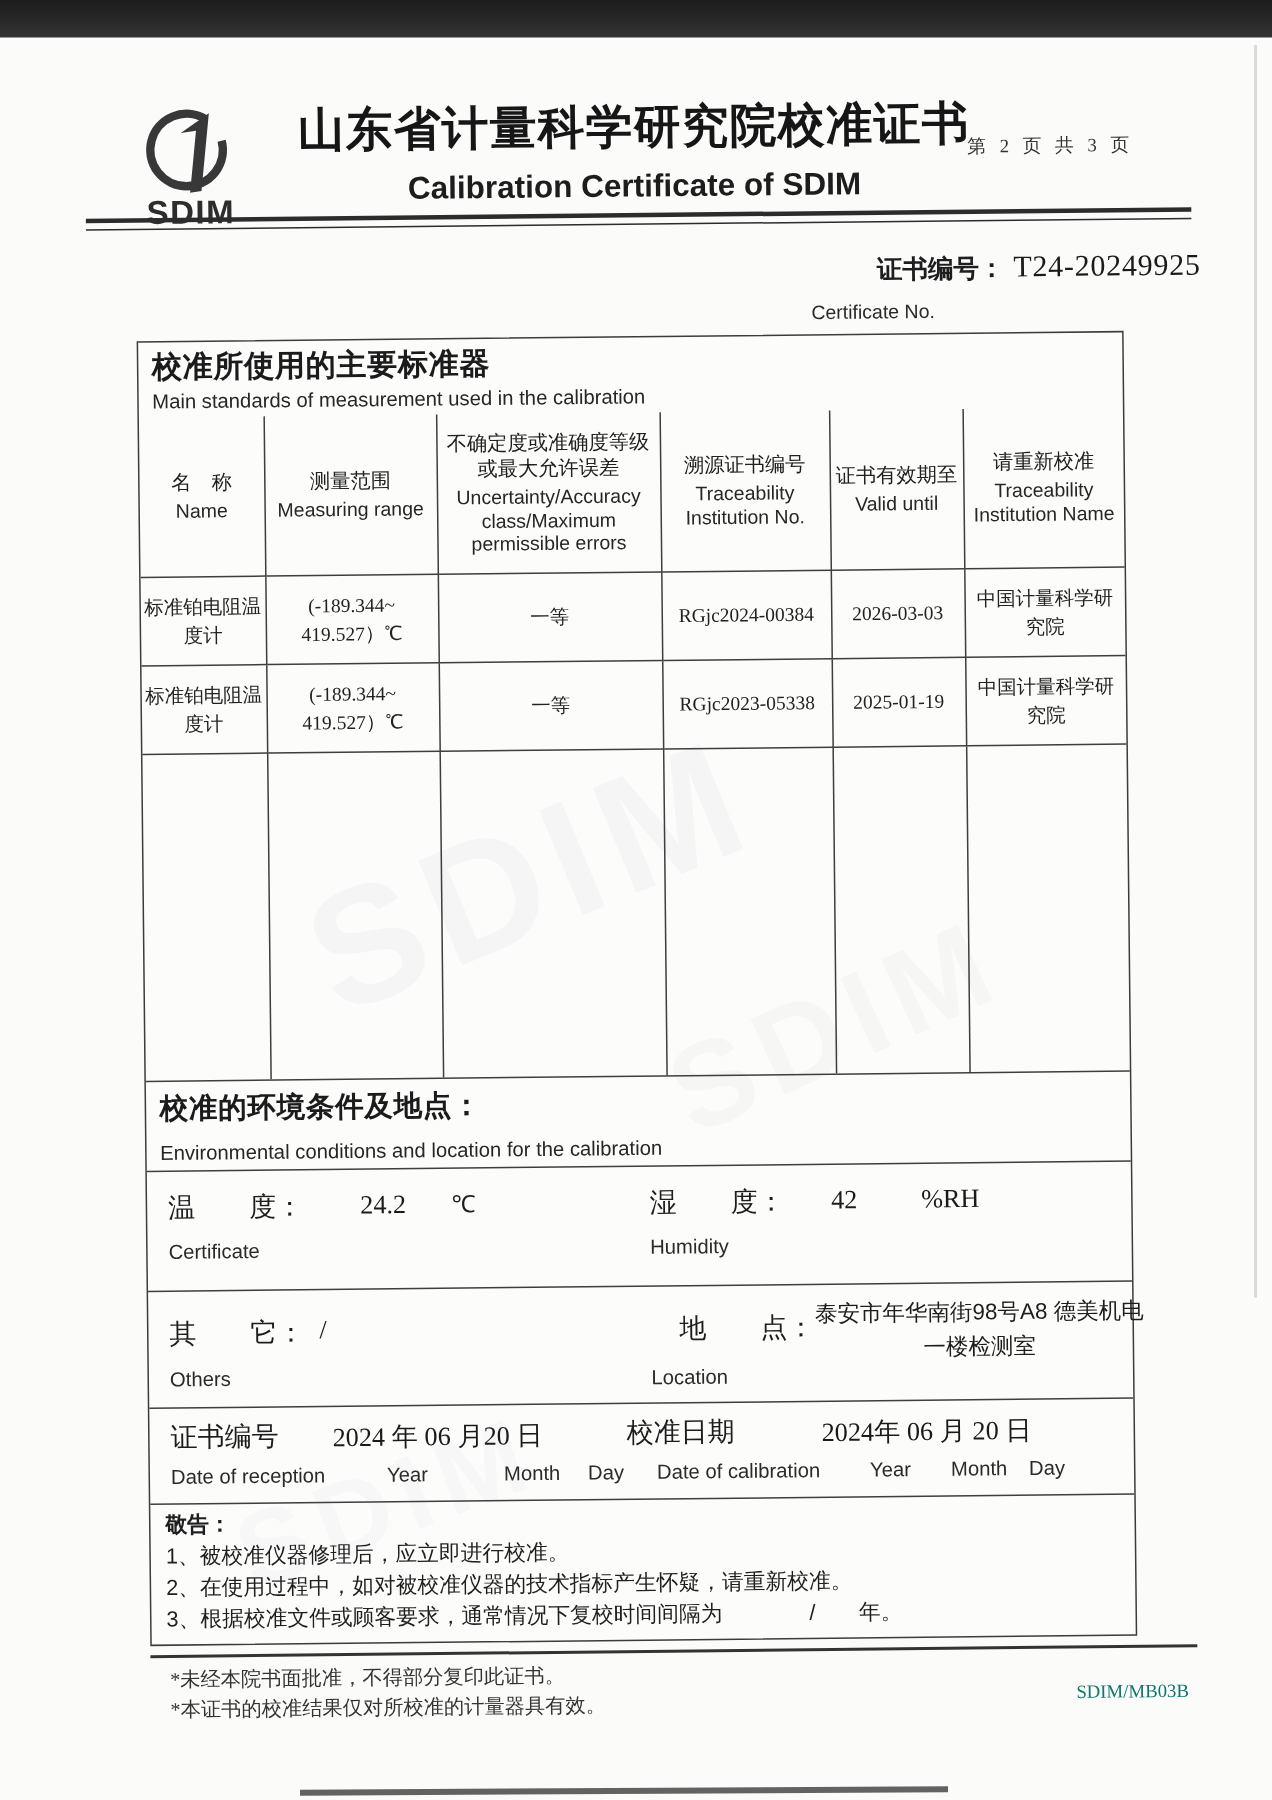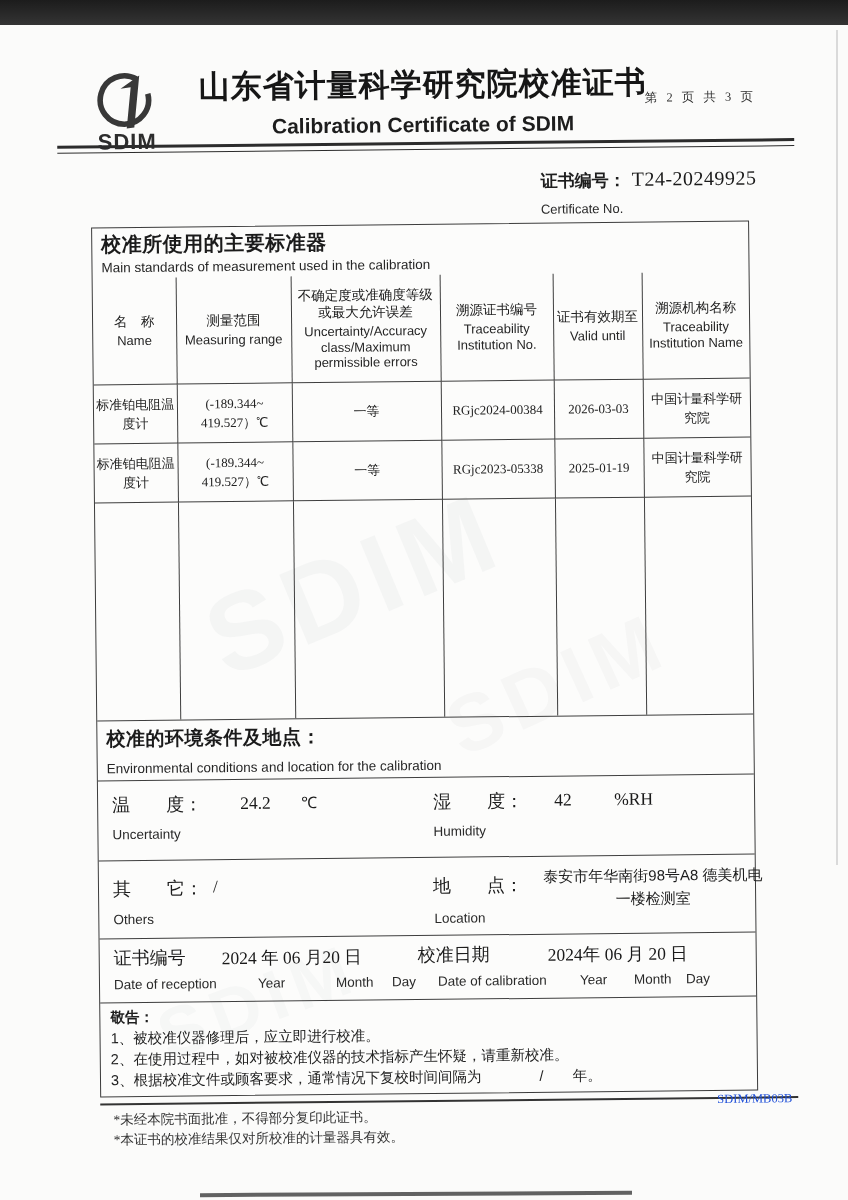--- a/index.html
+++ b/index.html
@@ -26,21 +26,21 @@
   
   .logo{position:absolute;left:92px;top:68px;width:80px;text-align:center;}
   .logo svg{display:block;margin:0 auto;}
   .logo-text{font-size:22px;font-weight:900;letter-spacing:1px;color:#2d2d2d;margin-top:-4px;}
   .titles{position:absolute;left:178px;top:64px;width:500px;text-align:center;}
   .title-zh{font-size:31px;font-weight:900;letter-spacing:1px;color:#161616;}
   .title-en{font-size:21px;font-weight:800;color:#1d1d1d;margin-top:7px;}
   .page-info{position:absolute;left:650px;top:92px;font-family:"Liberation Serif",serif;font-size:12.5px;letter-spacing:3px;color:#333;}
   .double-rule{position:absolute;left:62px;top:142px;width:737px;height:4px;border-top:3px solid #2c2c2c;border-bottom:1px solid #2c2c2c;}
   .certno{position:absolute;left:545px;top:170px;}
-  .certno-label{font-size:17px;font-weight:600;color:#1e1e1e;}
+  .certno-label{font-size:17px;font-weight:600;color:#1e1e1e;margin-left:44px;}
   .certno-value{font-family:"Liberation Serif",serif;font-size:20px;color:#1a1a1a;margin-left:6px;letter-spacing:.5px;}
   .certno-en{font-size:13px;color:#2a2a2a;margin-top:9px;}
 
   
   .mbox{position:absolute;left:95px;top:224px;width:658px;border:1.5px solid #3c3c3c;box-sizing:border-box;background:rgba(255,255,255,.25);}
   .sec-title{height:50px;padding:3px 9px;box-sizing:border-box;}
   .s-zh{font-size:20px;font-weight:600;color:#1b1b1b;letter-spacing:.5px;}
   .s-en{font-size:13.5px;color:#262626;margin-top:2px;}
 
   table.std{width:100%;border-collapse:collapse;border-style:hidden;table-layout:fixed;}
@@ -63,21 +63,21 @@
   .val{position:absolute;font-family:"Liberation Serif",serif;font-size:17.5px;color:#1a1a1a;white-space:pre;}
   .en-label{position:absolute;font-size:13.5px;color:#2a2a2a;white-space:pre;}
   .loc-val{position:absolute;left:442px;top:8px;width:224px;text-align:center;font-size:15px;font-weight:500;line-height:1.55;color:#1d1d1d;}
 
   .notice{height:94px;padding:4px 10px;box-sizing:border-box;border-top:1px solid #3e3e3e;font-size:14.5px;line-height:1.45;color:#1f1f1f;}
   .notice-title{font-weight:600;}
   .notice-item{white-space:pre-wrap;}
 
   .footer-rule{position:absolute;left:95px;top:1100px;width:698px;border-top:2.2px solid #333;}
   .footnotes{position:absolute;left:108px;top:1107px;font-family:"Liberation Serif",serif;font-size:13.5px;line-height:1.45;color:#333;}
-  .form-code{position:absolute;left:712px;top:1095px;font-family:"Liberation Serif",serif;font-size:12.5px;color:#1d4ed8;}
+  .form-code{position:absolute;left:712px;top:1124px;font-family:"Liberation Serif",serif;font-size:12.5px;color:#0f766e;}
 </style>
 </head>
 <body>
 
 <div class="scan-top-bar"></div>
 
 <div class="page">
 
   <div class="wm wm1">SDIM</div>
   <div class="wm wm2">SDIM</div>
@@ -138,21 +138,21 @@
         </th>
         <th>
           <div class="h-zh">溯源证书编号</div>
           <div class="h-en">Traceability Institution No.</div>
         </th>
         <th>
           <div class="h-zh">证书有效期至</div>
           <div class="h-en">Valid until</div>
         </th>
         <th>
-          <div class="h-zh">溯源机构名称</div>
+          <div class="h-zh">请重新校准</div>
           <div class="h-en">Traceability Institution Name</div>
         </th>
       </tr>
       <tr class="datarow">
         <td>标准铂电阻温度计</td>
         <td>(-189.344~ 419.527）℃</td>
         <td>一等</td>
         <td>RGjc2024-00384</td>
         <td>2026-03-03</td>
         <td>中国计量科学研究院</td>
@@ -178,32 +178,32 @@
 
     <div class="env-title">
       <div class="s-zh">校准的环境条件及地点：</div>
       <div class="s-en">Environmental conditions and location for the calibration</div>
     </div>
 
     <div class="prow row-th">
       <span class="zh-label" style="left:14px;top:12px">温　　度：</span>
       <span class="val" style="left:142px;top:13px">24.2</span>
       <span class="zh-label" style="left:203px;top:12px;font-size:16px">℃</span>
-      <span class="en-label" style="left:14px;top:46px">Uncertainty</span>
+      <span class="en-label" style="left:14px;top:46px">Certificate</span>
       <span class="zh-label" style="left:335px;top:12px">湿　　度：</span>
       <span class="val" style="left:456px;top:13px">42</span>
       <span class="val" style="left:516px;top:13px">%RH</span>
       <span class="en-label" style="left:335px;top:46px">Humidity</span>
     </div>
 
     <div class="prow row-ol">
       <span class="zh-label" style="left:14px;top:16px">其　　它：</span>
       <span class="val" style="left:114px;top:16px">/</span>
       <span class="en-label" style="left:14px;top:51px">Others</span>
-      <span class="zh-label" style="left:334px;top:16px">地　　点：</span>
+      <span class="zh-label" style="left:354px;top:16px">地　　点：</span>
       <div class="loc-val">泰安市年华南街98号A8 德美机电一楼检测室</div>
       <span class="en-label" style="left:335px;top:53px">Location</span>
     </div>
 
     <div class="prow row-dates">
       <span class="zh-label" style="left:14px;top:7px">证书编号</span>
       <span class="val" style="left:122px;top:8px">2024 年 06 月20 日</span>
       <span class="zh-label" style="left:318px;top:7px">校准日期</span>
       <span class="val" style="left:448px;top:8px">2024年 06 月 20 日</span>
       <span class="en-label" style="left:14px;top:38px">Date of reception</span>

